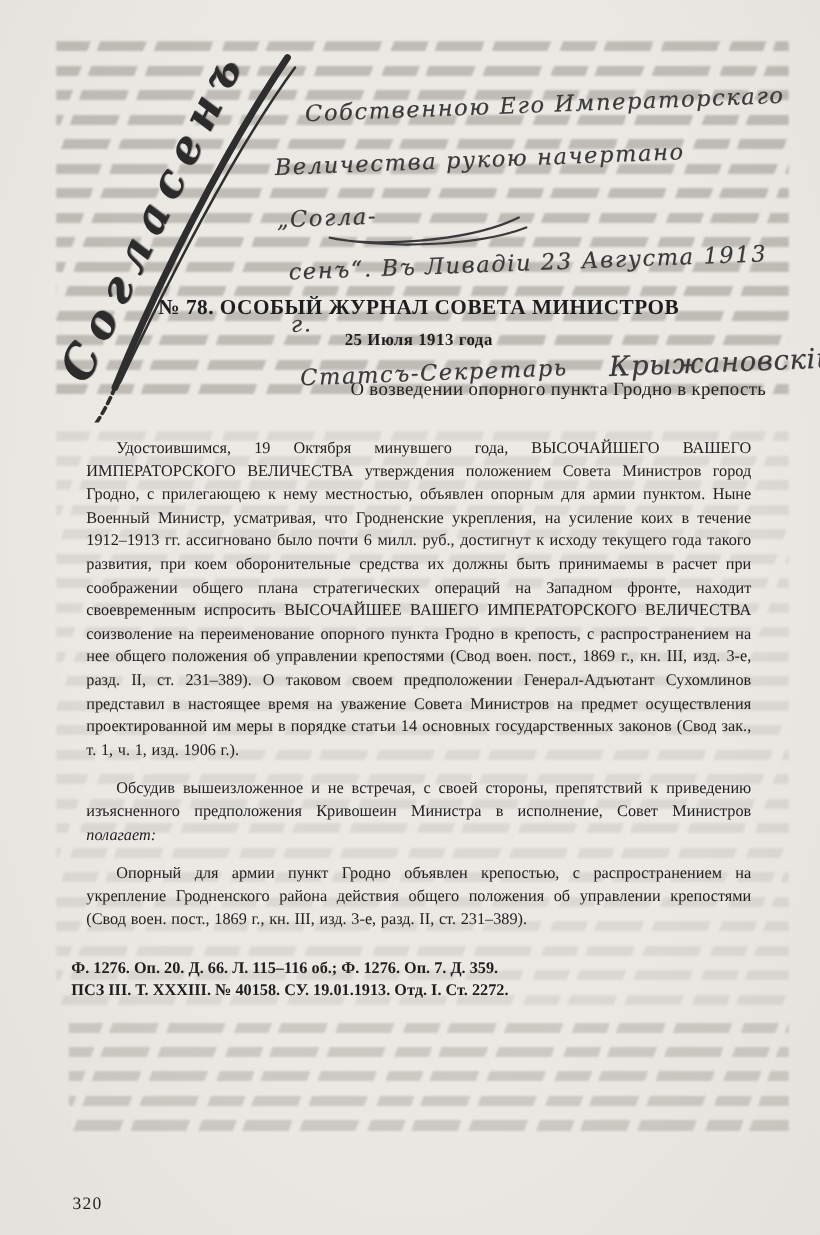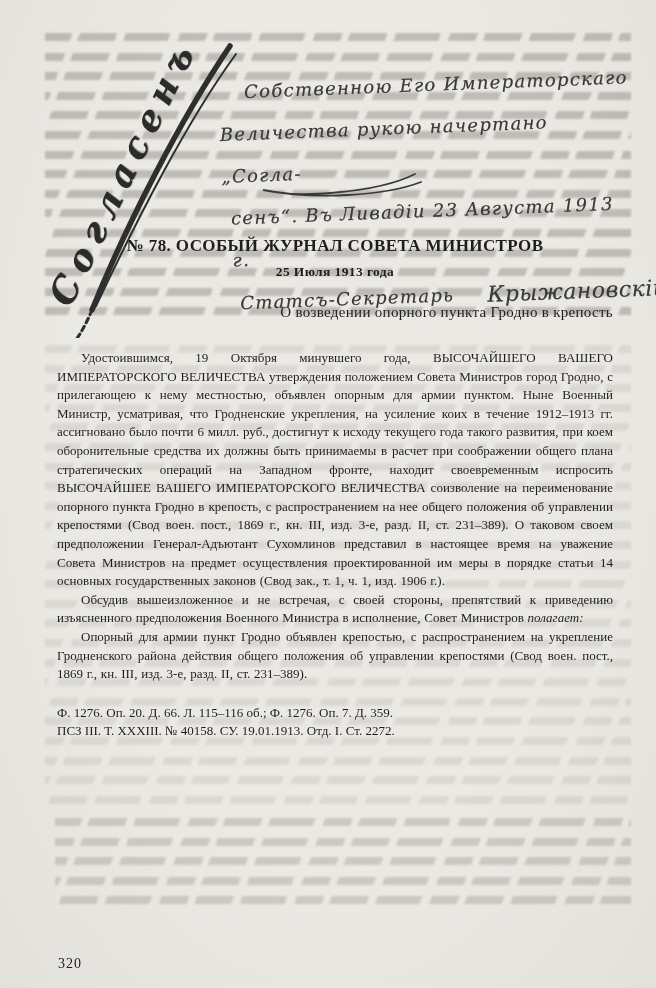--- a/index.html
+++ b/index.html
@@ -34,26 +34,26 @@
   }
   .journal-date{
     margin:8px 0 0 0;text-align:center;font-size:13.5px;font-weight:bold;
     letter-spacing:.4px;
   }
   .journal-subject{
     margin:24px 0 0 0;text-align:right;font-size:15px;font-weight:normal;
     letter-spacing:.3px;
   }
   .body-block{margin-top:28px;font-size:13px;line-height:18.6px;}
-  .body-block p{margin:0;text-align:justify;text-indent:24px;word-spacing:.5px;}
+  .body-block p{margin:12px;text-align:justify;text-indent:24px;word-spacing:.5px;}
   .body-block p em{font-style:italic;}
   .sig-par{margin-top:20px !important;text-align:left !important;}
   .skrepa-par{margin-top:15px !important;text-align:left !important;}
   .archive{margin-top:20px;font-size:13px;line-height:18.6px;}
-  .archive div{text-indent:0;}
+  .archive div{text-indent:0;font-weight:bold;}
   .page-number{
     position:absolute;z-index:2;left:58px;top:956px;
     font-size:14px;letter-spacing:1px;
   }
 
   
   .hw{
     font-family:"DejaVu Serif", serif;font-style:italic;color:#3a3a3a;
   }
   .hw-note{
@@ -110,21 +110,21 @@
     <path d="M160,6 C120,26 40,30 8,22 C60,32 130,28 166,14" fill="none" stroke="#3a3a3a" stroke-width="1.8" stroke-linecap="round"></path>
   </svg>
 
   <div class="content">
     <h1 class="journal-title">№ 78. ОСОБЫЙ ЖУРНАЛ СОВЕТА МИНИСТРОВ</h1>
     <div class="journal-date">25 Июля 1913 года</div>
     <h2 class="journal-subject">О возведении опорного пункта Гродно в крепость</h2>
 
     <div class="body-block">
       <p>Удостоившимся, 19 Октября минувшего года, ВЫСОЧАЙШЕГО ВАШЕГО ИМПЕРАТОРСКОГО ВЕЛИЧЕСТВА утверждения положением Совета Министров город Гродно, с прилегающею к нему местностью, объявлен опорным для армии пунктом. Ныне Военный Министр, усматривая, что Гродненские укрепления, на усиление коих в течение 1912–1913 гг. ассигновано было почти 6 милл. руб., достигнут к исходу текущего года такого развития, при коем оборонительные средства их должны быть принимаемы в расчет при соображении общего плана стратегических операций на Западном фронте, находит своевременным испросить ВЫСОЧАЙШЕЕ ВАШЕГО ИМПЕРАТОРСКОГО ВЕЛИЧЕСТВА соизволение на переименование опорного пункта Гродно в крепость, с распространением на нее общего положения об управлении крепостями (Свод воен. пост., 1869 г., кн. III, изд. 3-е, разд. II, ст. 231–389). О таковом своем предположении Генерал-Адъютант Сухомлинов представил в настоящее время на уважение Совета Министров на предмет осуществления проектированной им меры в порядке статьи 14 основных государственных законов (Свод зак., т. 1, ч. 1, изд. 1906 г.).</p>
-      <p><span>Обсудив вышеизложенное и не встречая, с своей стороны, препятствий к приведению изъясненного предположения Военного Министра в исполнение, Совет Министров </span><em>полагает:</em></p>
+      <p><span>Обсудив вышеизложенное и не встречая, с своей стороны, препятствий к приведению изъясненного предположения Кривошеин Министра в исполнение, Совет Министров </span><em>полагает:</em></p>
       <p>Опорный для армии пункт Гродно объявлен крепостью, с распространением на укрепление Гродненского района действия общего положения об управлении крепостями (Свод воен. пост., 1869 г., кн. III, изд. 3-е, разд. II, ст. 231–389).</p>
 
 
 
       <div class="archive">
         <div>Ф. 1276. Оп. 20. Д. 66. Л. 115–116 об.; Ф. 1276. Оп. 7. Д. 359.</div>
         <div>ПСЗ III. Т. XXXIII. № 40158. СУ. 19.01.1913. Отд. I. Ст. 2272.</div>
       </div>
     </div>
   </div>

